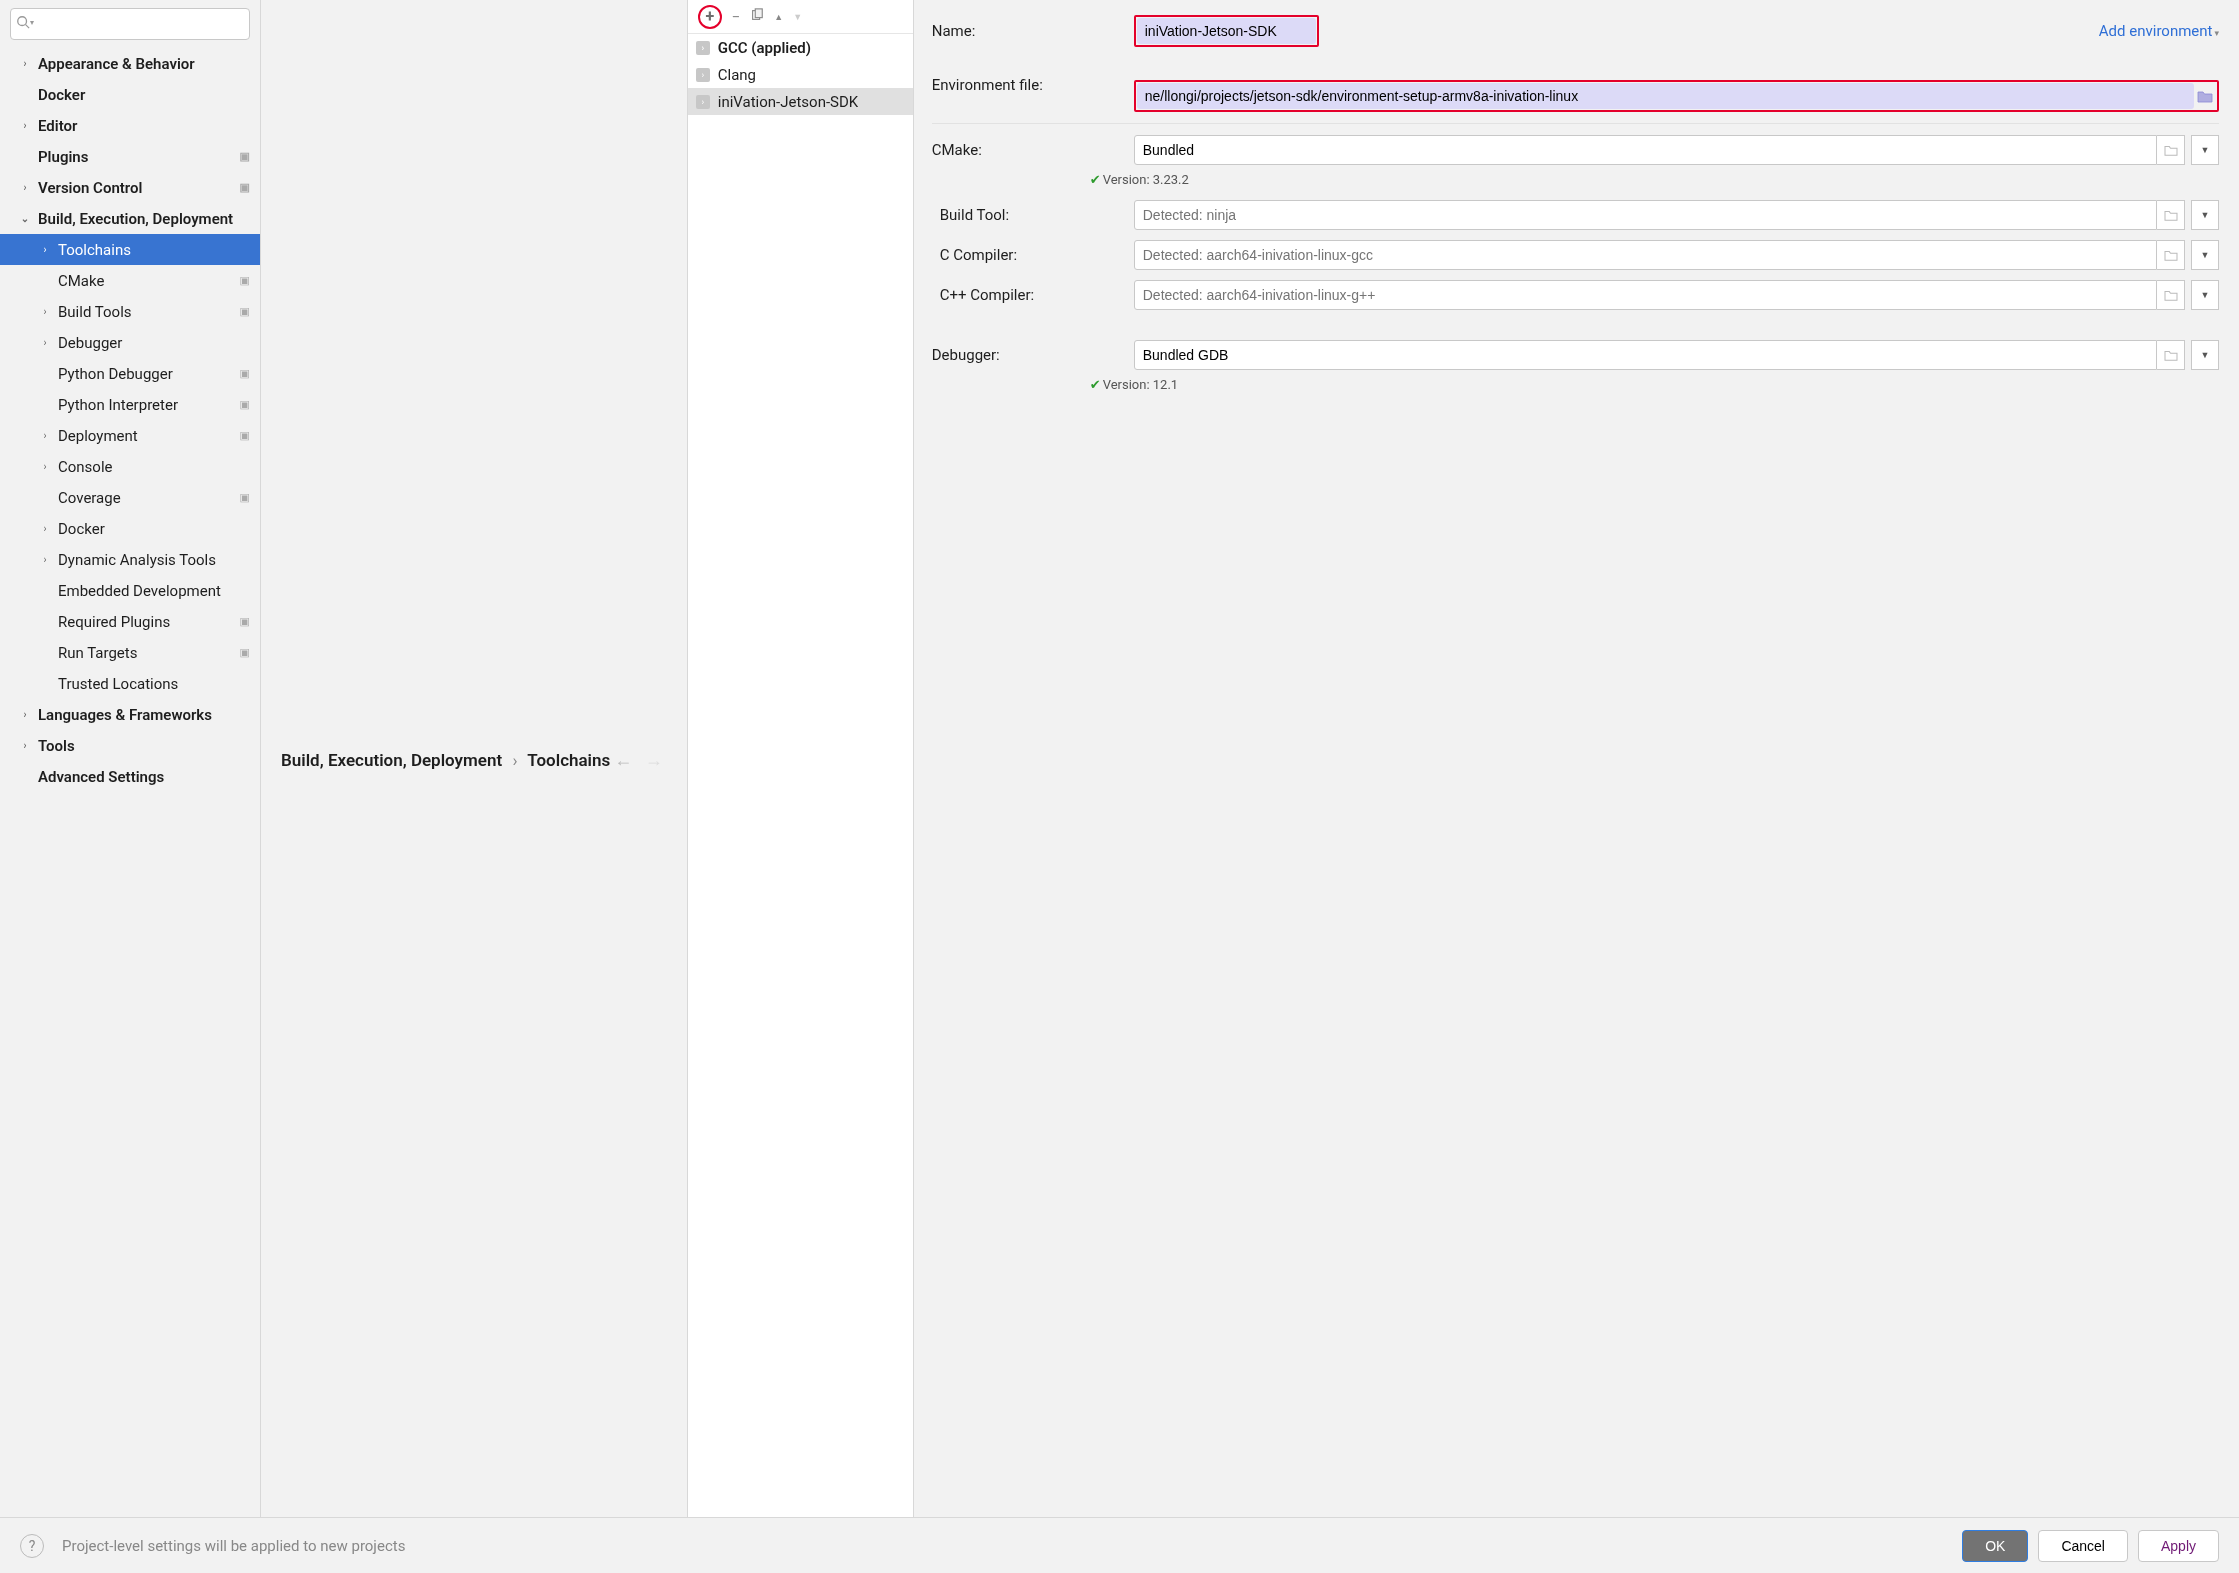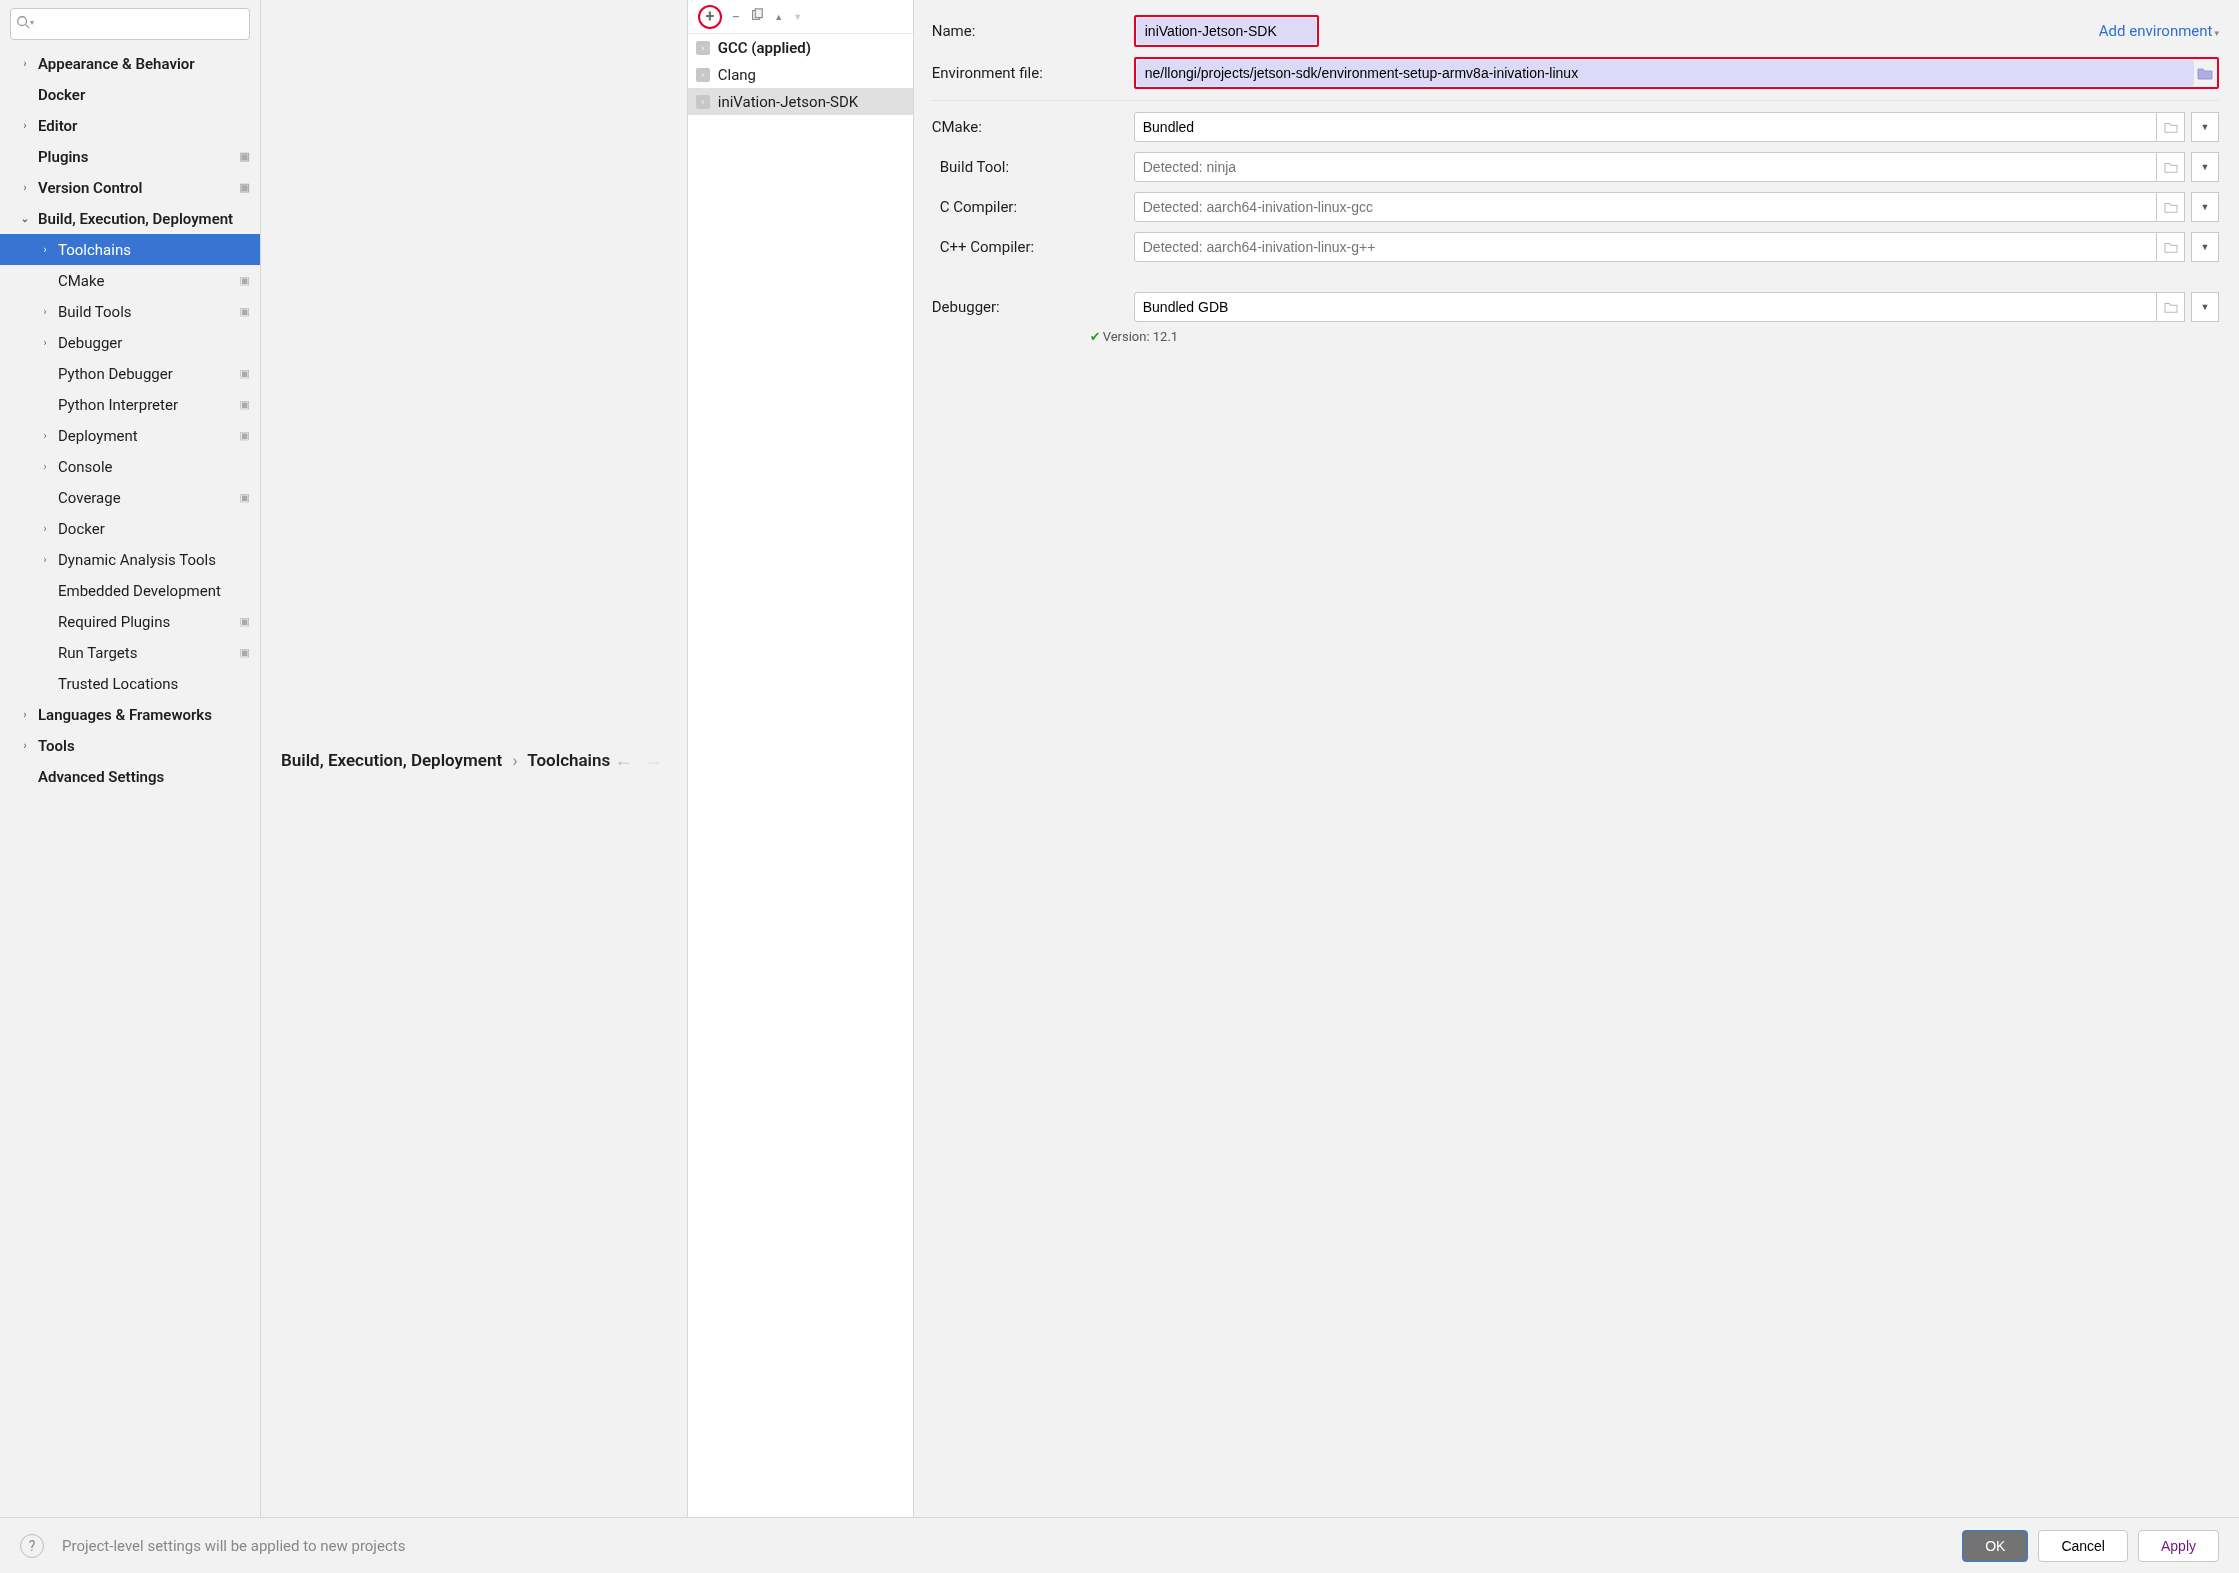--- a/index.html
+++ b/index.html
@@ -47,21 +47,21 @@
 .form-pane { flex:1; padding:10px 20px 10px 18px; overflow-y:auto; }
 .form-row { display:flex; align-items:center; min-height:40px; padding:5px 0;gap:44px; }
 .form-row .lbl { width:158px; font-size:15px; }
 .form-row .ctrl { flex:1; position:relative; display:flex; align-items:center; gap:6px; }
 .indented .lbl { padding-left:8px; }
 .text-input { height:30px; border:1px solid #c8c8c8; border-radius:3px; padding:0 8px; background:#fff; font-size:14px; width:100%; }
 .text-input.hl { background:#dcdaf7; }
 .redbox { border:2.5px solid #e4002b; border-radius:2px; padding:1px; display:inline-flex; }
 .redbox .text-input { border:none; height:26px; }
 .name-box { width:185px; }
-.env-box { flex:1; display:flex; align-items:center; }
+.env-box { flex:1; display:flex; align-items:center;margin-top:23px; }
 .env-box .text-input { flex:1; }
 .env-box .folder { width:22px; height:22px; display:inline-flex; align-items:center; justify-content:center; color:#8b88d6; font-size:14px; }
 .link { color:#2f6fd6; font-size:15px; cursor:pointer; margin-left:14px; white-space:nowrap; }
 .link .dd { font-size:9px; color:#888; margin-left:2px; }
 .combo { flex:1; display:flex; }
 .combo .text-input { flex:1; border-top-right-radius:0; border-bottom-right-radius:0; }
 .combo .text-input.placeholder { color:#999; }
 .combo .folder-btn { width:28px; height:30px; border:1px solid #c8c8c8; border-left:none; background:#fff; display:inline-flex; align-items:center; justify-content:center; color:#bbb; font-size:13px; }
 .combo .dd-btn { width:28px; height:30px; border:1px solid #c8c8c8; background:#fff; display:inline-flex; align-items:center; justify-content:center; color:#555; font-size:9px; margin-left:6px; }
 .version-note { font-size:13px; color:#555; padding:2px 0 8px 158px; }
@@ -288,20 +288,21 @@
                 <input class="text-input" value="Bundled" style="">
                 <span class="folder-btn">
                     <svg width="14" height="12" viewBox="0 0 16 14">
                       <path d="M1 3 h5 l1.5 2 H15 v8 H1 Z" fill="none" stroke="#bbb" stroke-width="1.2"></path>
                     </svg>
                   </span>
                 <span class="dd-btn">▼</span>
               </div>
             </div>
           </div>
+          <div class="version-note"><span class="check">✔</span><span>Version: 3.23.2</span></div>
 
           <div class="form-row indented">
             <div class="lbl">Build Tool:</div>
             <div class="ctrl">
               <div class="combo">
                 <input class="text-input placeholder" placeholder="Detected: ninja" style="">
                 <span class="folder-btn">
                     <svg width="14" height="12" viewBox="0 0 16 14">
                       <path d="M1 3 h5 l1.5 2 H15 v8 H1 Z" fill="none" stroke="#bbb" stroke-width="1.2"></path>
                     </svg>

